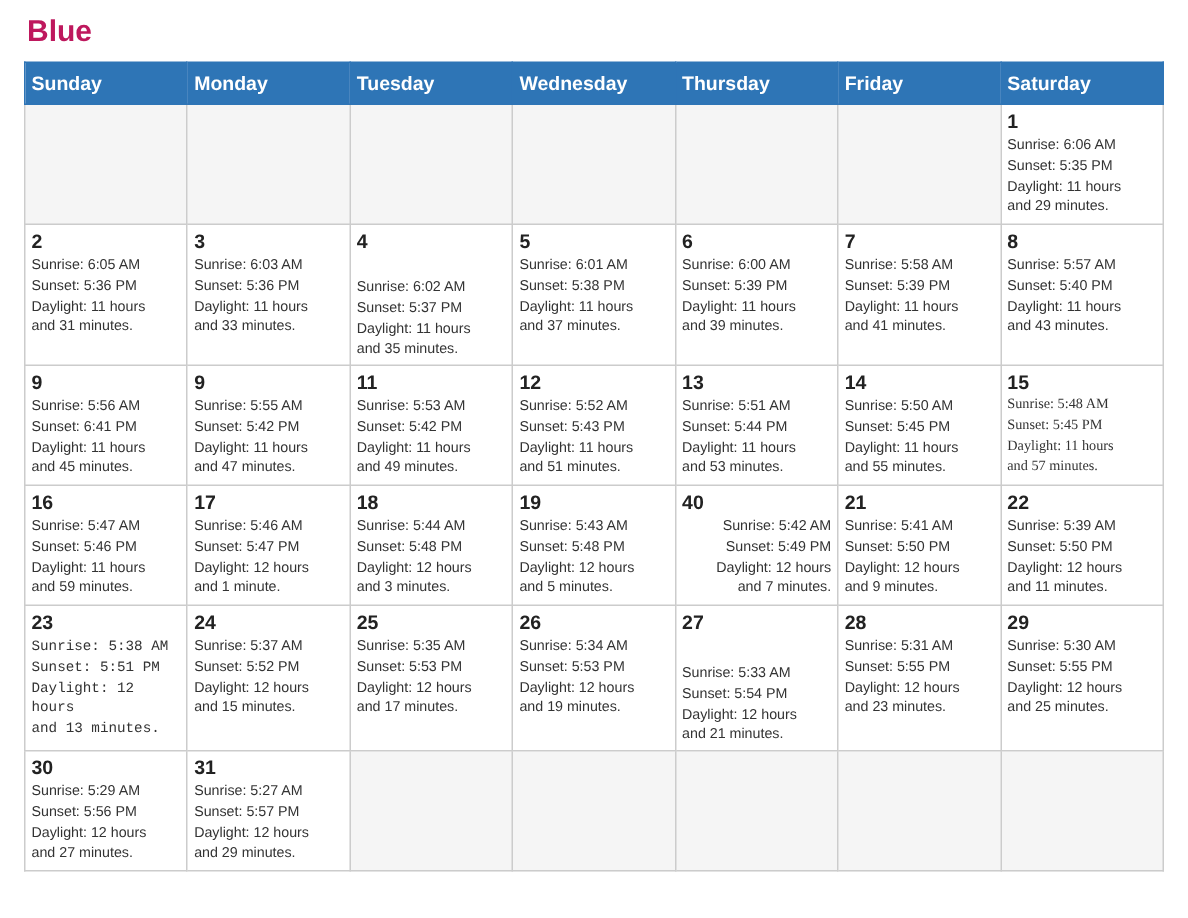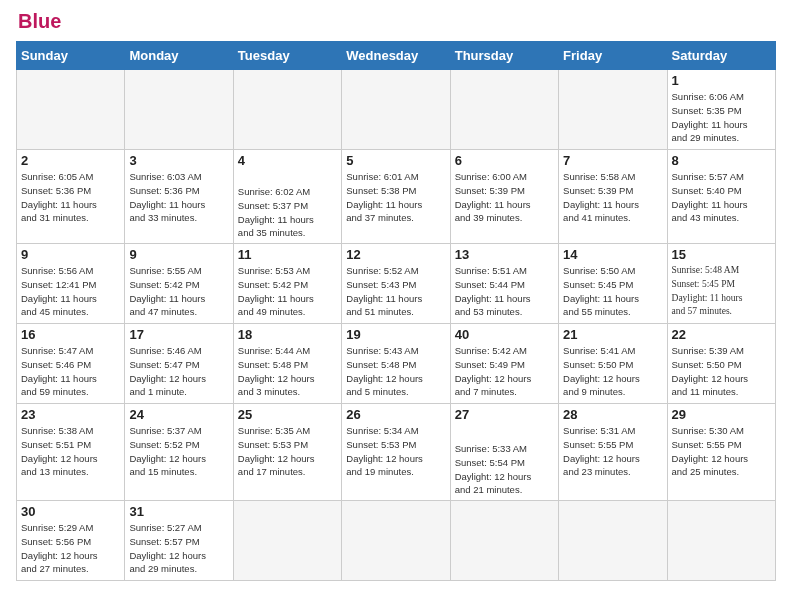--- a/index.html
+++ b/index.html
@@ -161,21 +161,21 @@
           <div class="sun-info" style="white-space: pre-line;">Sunrise: 5:57 AM
 Sunset: 5:40 PM
 Daylight: 11 hours
 and 43 minutes.</div>
         </td>
       </tr>
       <tr>
         <td>
           <span class="day-number">9</span>
           <div class="sun-info" style="white-space: pre-line;">Sunrise: 5:56 AM
-Sunset: 12:41 PM
+Sunset: 6:41 PM
 Daylight: 11 hours
 and 45 minutes.</div>
         </td>
         <td>
           <span class="day-number">9</span>
           <div class="sun-info" style="white-space: pre-line;">Sunrise: 5:55 AM
 Sunset: 5:42 PM
 Daylight: 11 hours
 and 47 minutes.</div>
         </td>
@@ -239,21 +239,21 @@
         </td>
         <td>
           <span class="day-number">19</span>
           <div class="sun-info" style="white-space: pre-line;">Sunrise: 5:43 AM
 Sunset: 5:48 PM
 Daylight: 12 hours
 and 5 minutes.</div>
         </td>
         <td>
           <span class="day-number">40</span>
-          <div class="sun-info" style="white-space: pre-line;">Sunrise: 5:42 AM
+          <div class="sun-info" style="white-space: pre-line; text-align: right;">Sunrise: 5:42 AM
 Sunset: 5:49 PM
 Daylight: 12 hours
 and 7 minutes.</div>
         </td>
         <td>
           <span class="day-number">21</span>
           <div class="sun-info" style="white-space: pre-line;">Sunrise: 5:41 AM
 Sunset: 5:50 PM
 Daylight: 12 hours
 and 9 minutes.</div>
@@ -262,21 +262,21 @@
           <span class="day-number">22</span>
           <div class="sun-info" style="white-space: pre-line;">Sunrise: 5:39 AM
 Sunset: 5:50 PM
 Daylight: 12 hours
 and 11 minutes.</div>
         </td>
       </tr>
       <tr>
         <td>
           <span class="day-number">23</span>
-          <div class="sun-info" style="white-space: pre-line;">Sunrise: 5:38 AM
+          <div class="sun-info" style="white-space: pre-line; font-family: Liberation Mono, monospace;">Sunrise: 5:38 AM
 Sunset: 5:51 PM
 Daylight: 12 hours
 and 13 minutes.</div>
         </td>
         <td>
           <span class="day-number">24</span>
           <div class="sun-info" style="white-space: pre-line;">Sunrise: 5:37 AM
 Sunset: 5:52 PM
 Daylight: 12 hours
 and 15 minutes.</div>

